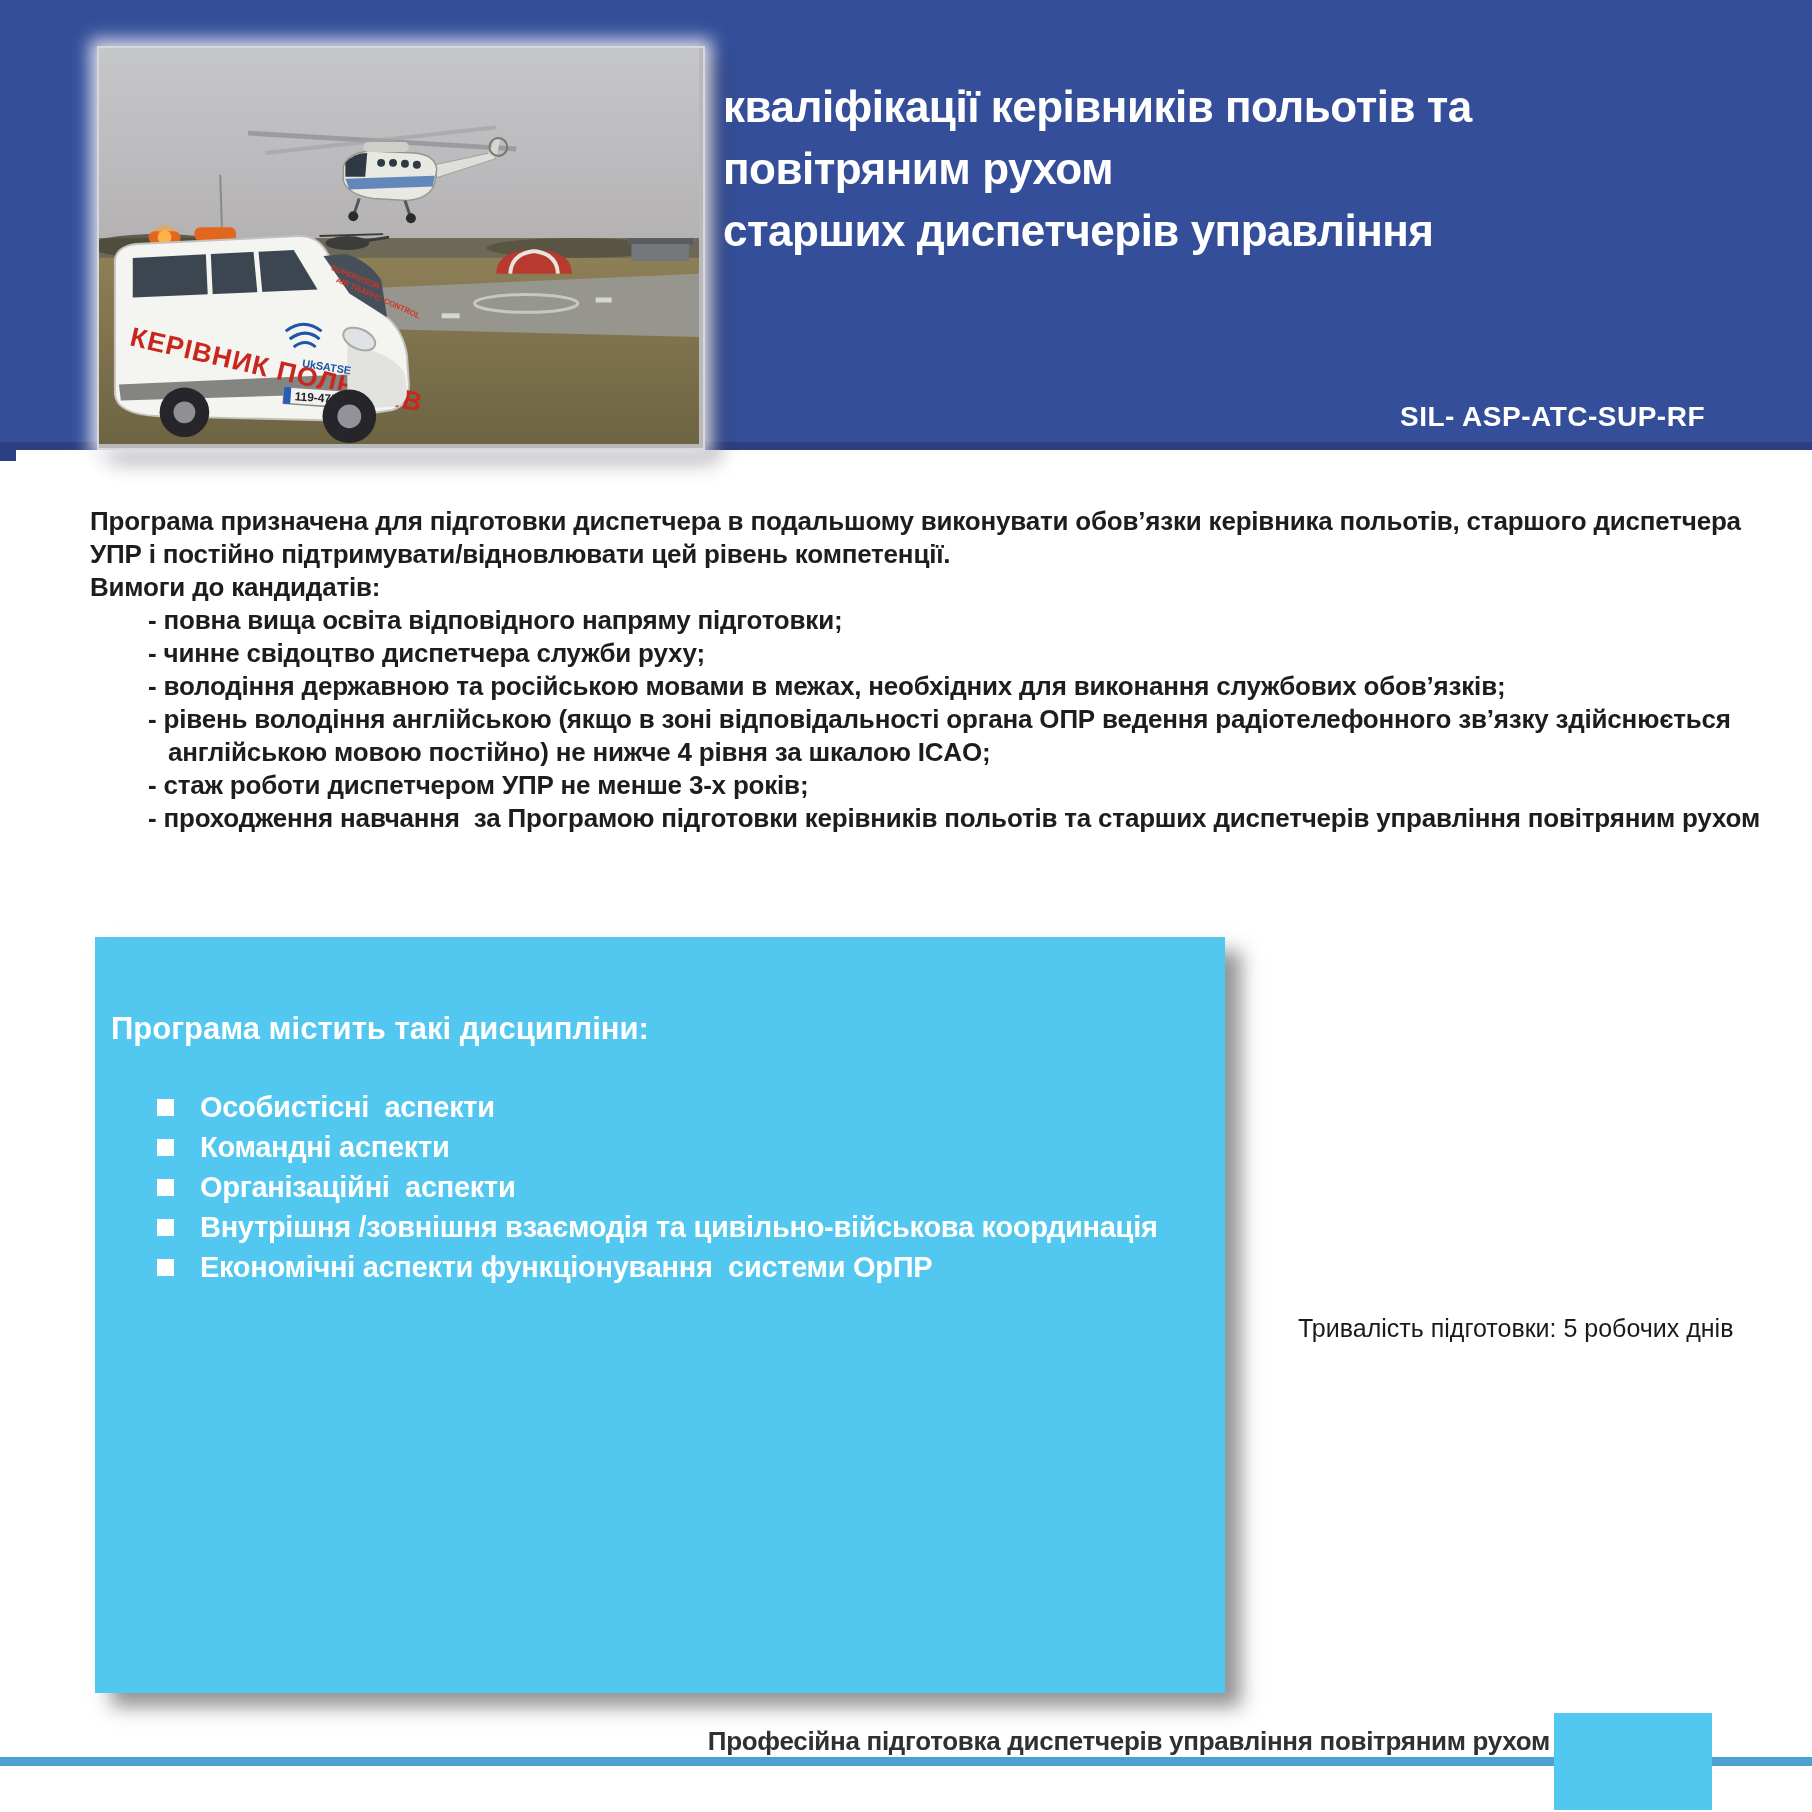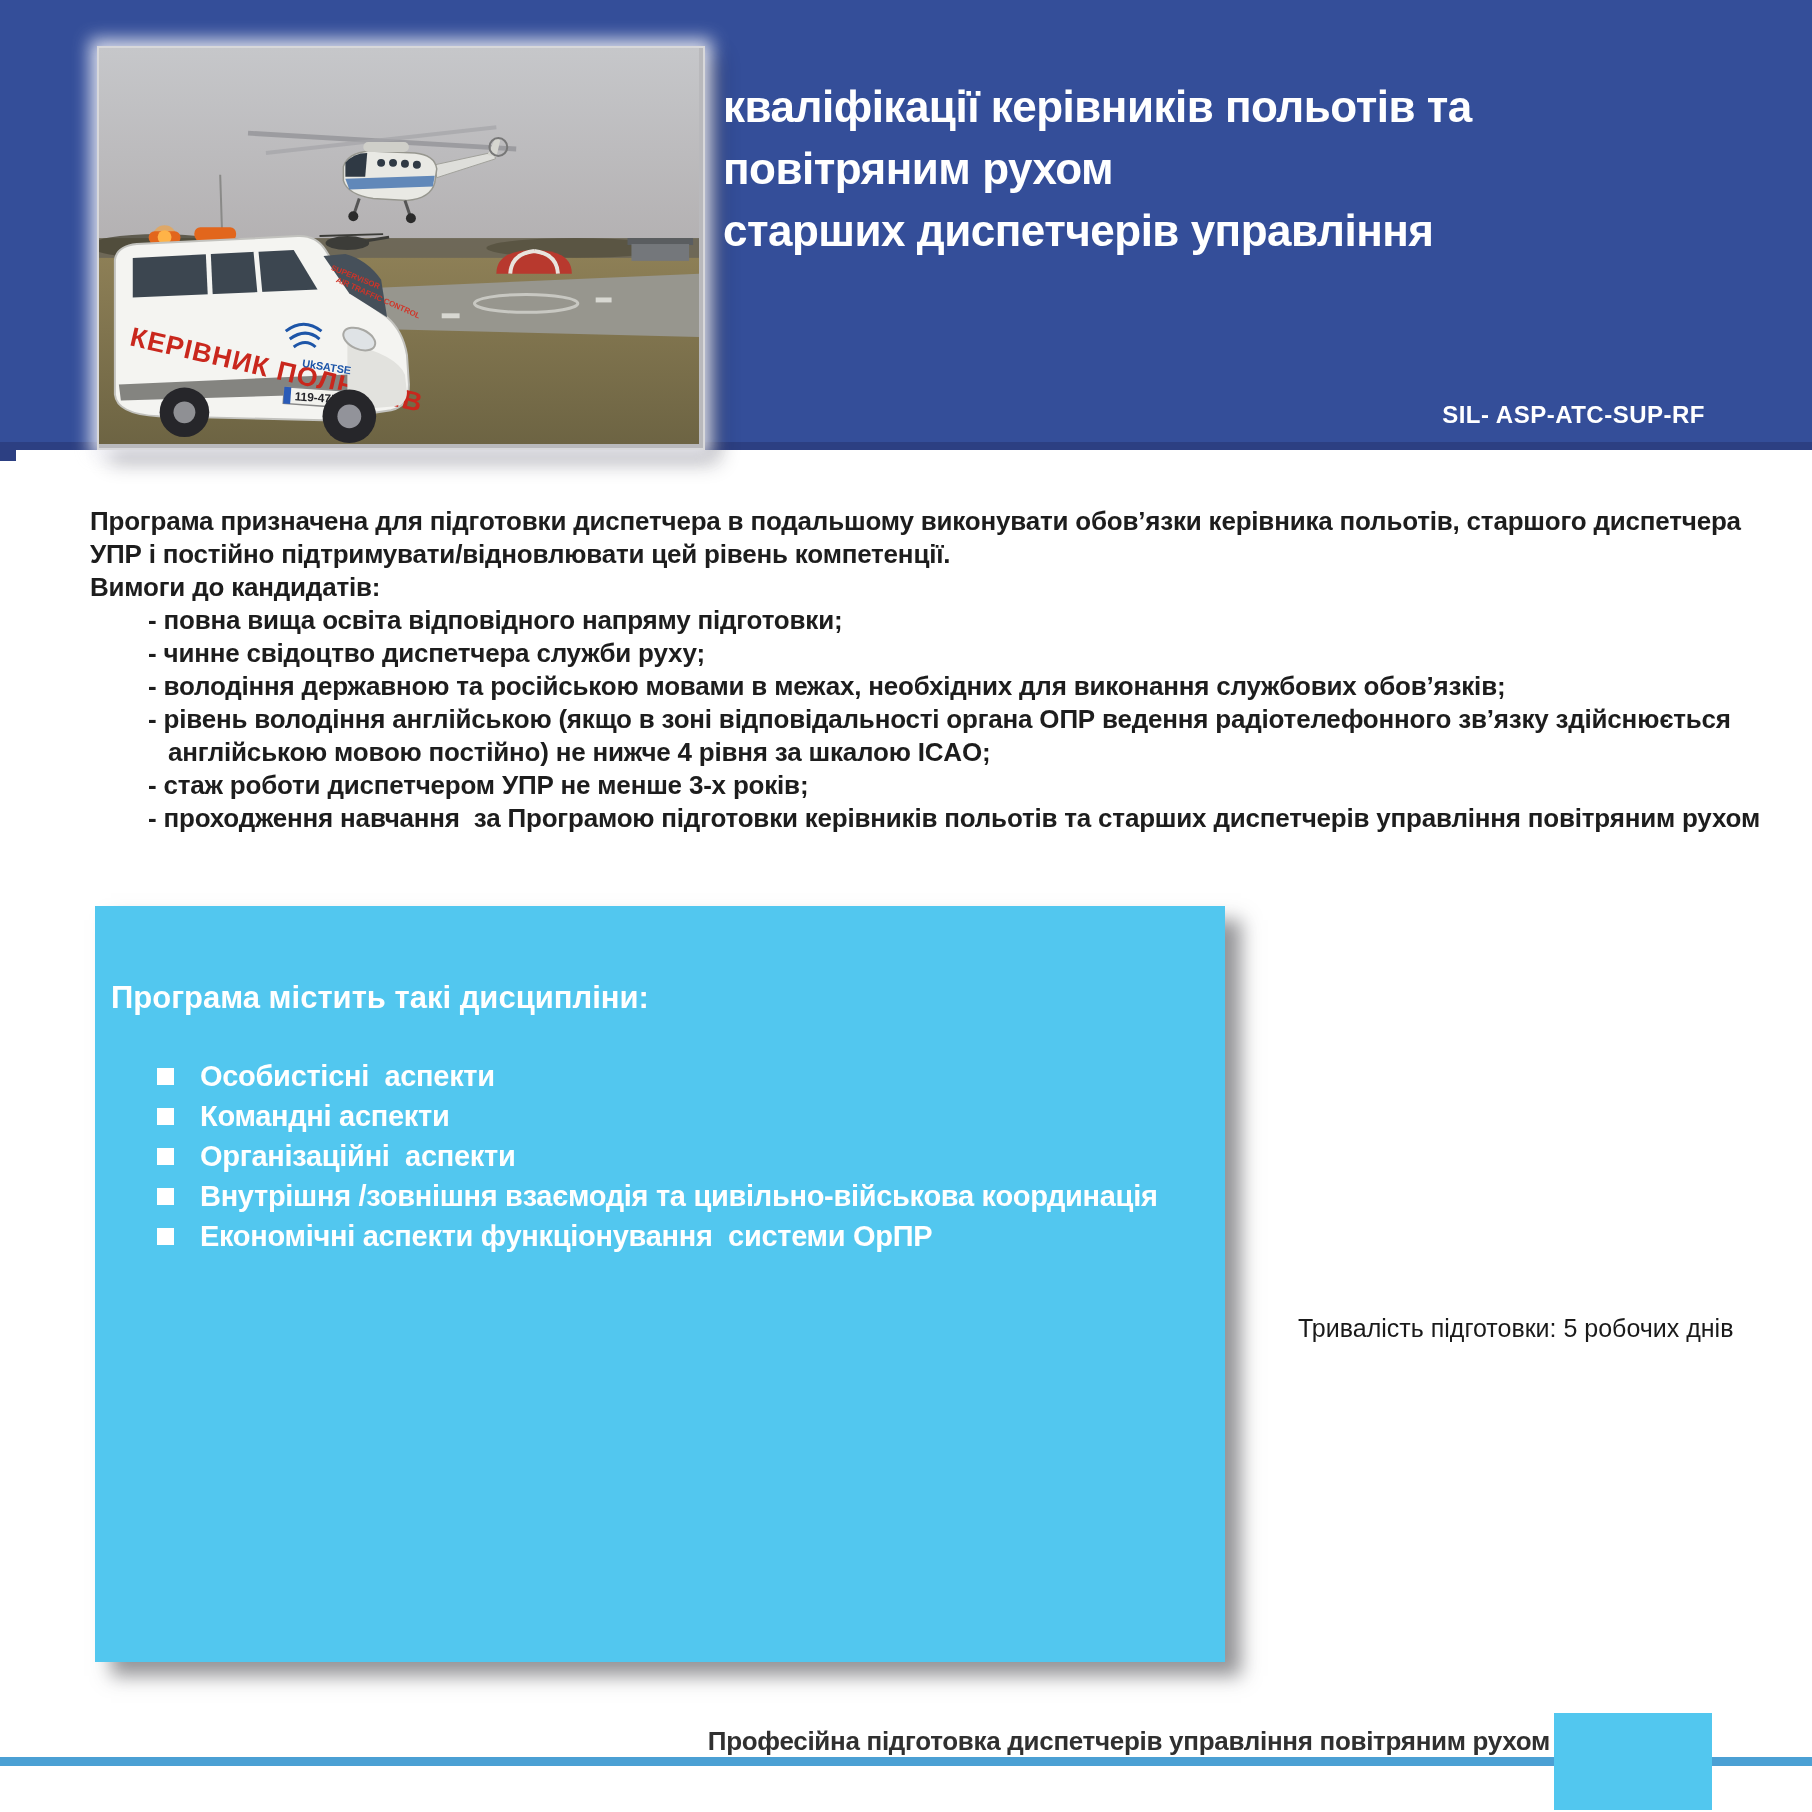--- a/index.html
+++ b/index.html
@@ -6,37 +6,37 @@
   #page{position:relative;width:1812px;height:1812px;background:#ffffff;overflow:hidden;
         font-family:"Liberation Sans",sans-serif;}
 
   
   .header{position:absolute;left:0;top:0;width:1812px;height:442px;background:#344E99;}
   .header-strip{position:absolute;left:0;top:442px;width:1812px;height:8px;background:#2C3F82;}
   .header-notch{position:absolute;left:0;top:450px;width:16px;height:11px;background:#2C3F82;}
 
   .title-block{position:absolute;left:723px;top:76px;color:#ffffff;}
   .t-line{font-size:44px;font-weight:bold;line-height:62px;white-space:nowrap;letter-spacing:-0.5px;}
-  .course-code{position:absolute;right:107px;top:401px;color:#ffffff;font-size:24px;font-weight:bold;
+  .course-code{position:absolute;right:107px;top:401px;color:#ffffff;font-size:28px;font-weight:bold;
                white-space:nowrap;letter-spacing:0.5px;}
 
   
   .photo-frame{position:absolute;left:97px;top:46px;width:604px;height:400px;background:#b9b9bc;
                box-shadow:0 0 16px 7px rgba(245,245,250,0.85), 12px 10px 20px rgba(20,20,35,0.45);
                border:2px solid #d8d8da;}
   .photo-frame svg{display:block;}
 
   
   .intro{position:absolute;left:90px;top:505px;color:#1D1D1D;font-weight:bold;font-size:26px;}
   .intro div{line-height:33px;white-space:pre;letter-spacing:-0.2px;}
   .req{margin-left:58px;}
   .req-cont{margin-left:78px;}
 
   
-  .disciplines-box{position:absolute;left:95px;top:906px;width:1130px;height:756px;background:#52C7EF;
+  .disciplines-box{position:absolute;left:95px;top:937px;width:1130px;height:756px;background:#52C7EF;
                    box-shadow:16px 14px 18px rgba(60,60,65,0.55);}
   .box-heading{margin:74px 0 0 16px;color:#ffffff;font-size:31px;font-weight:bold;white-space:pre;}
   .box-list{margin:40px 0 0 62px;}
   .box-item{display:flex;align-items:center;height:40px;}
   .bullet-sq{width:17px;height:17px;background:#ffffff;margin-right:26px;flex:0 0 auto;}
   .box-item-text{color:#ffffff;font-size:29px;font-weight:bold;white-space:pre;letter-spacing:-0.3px;}
 
   
   .duration-note{position:absolute;left:1298px;top:1314px;font-size:25px;color:#1a1a1a;white-space:pre;}
 

